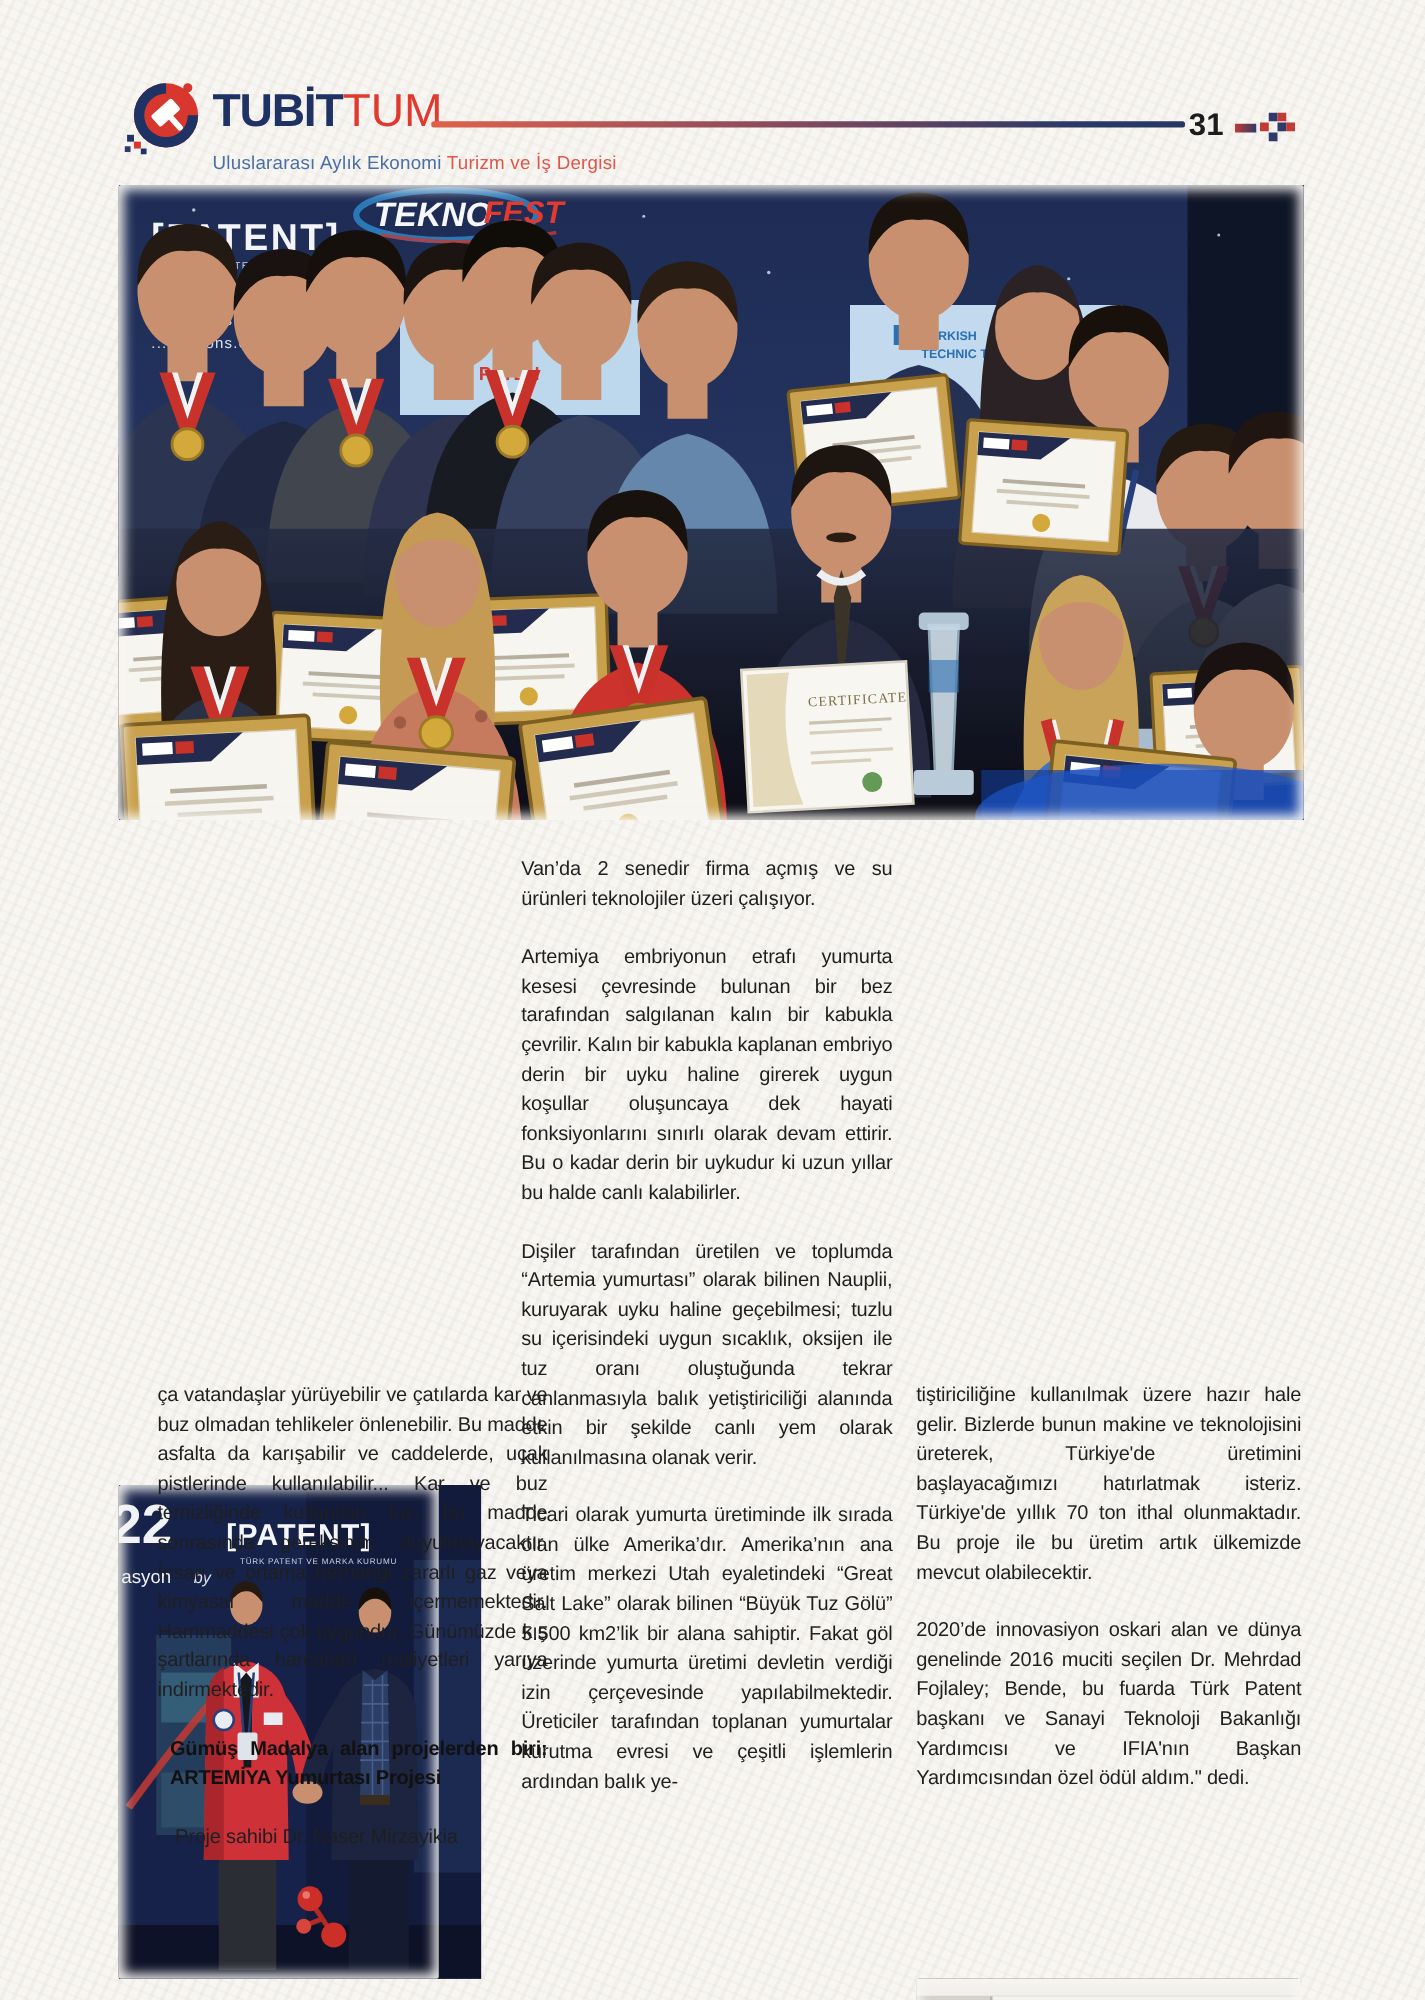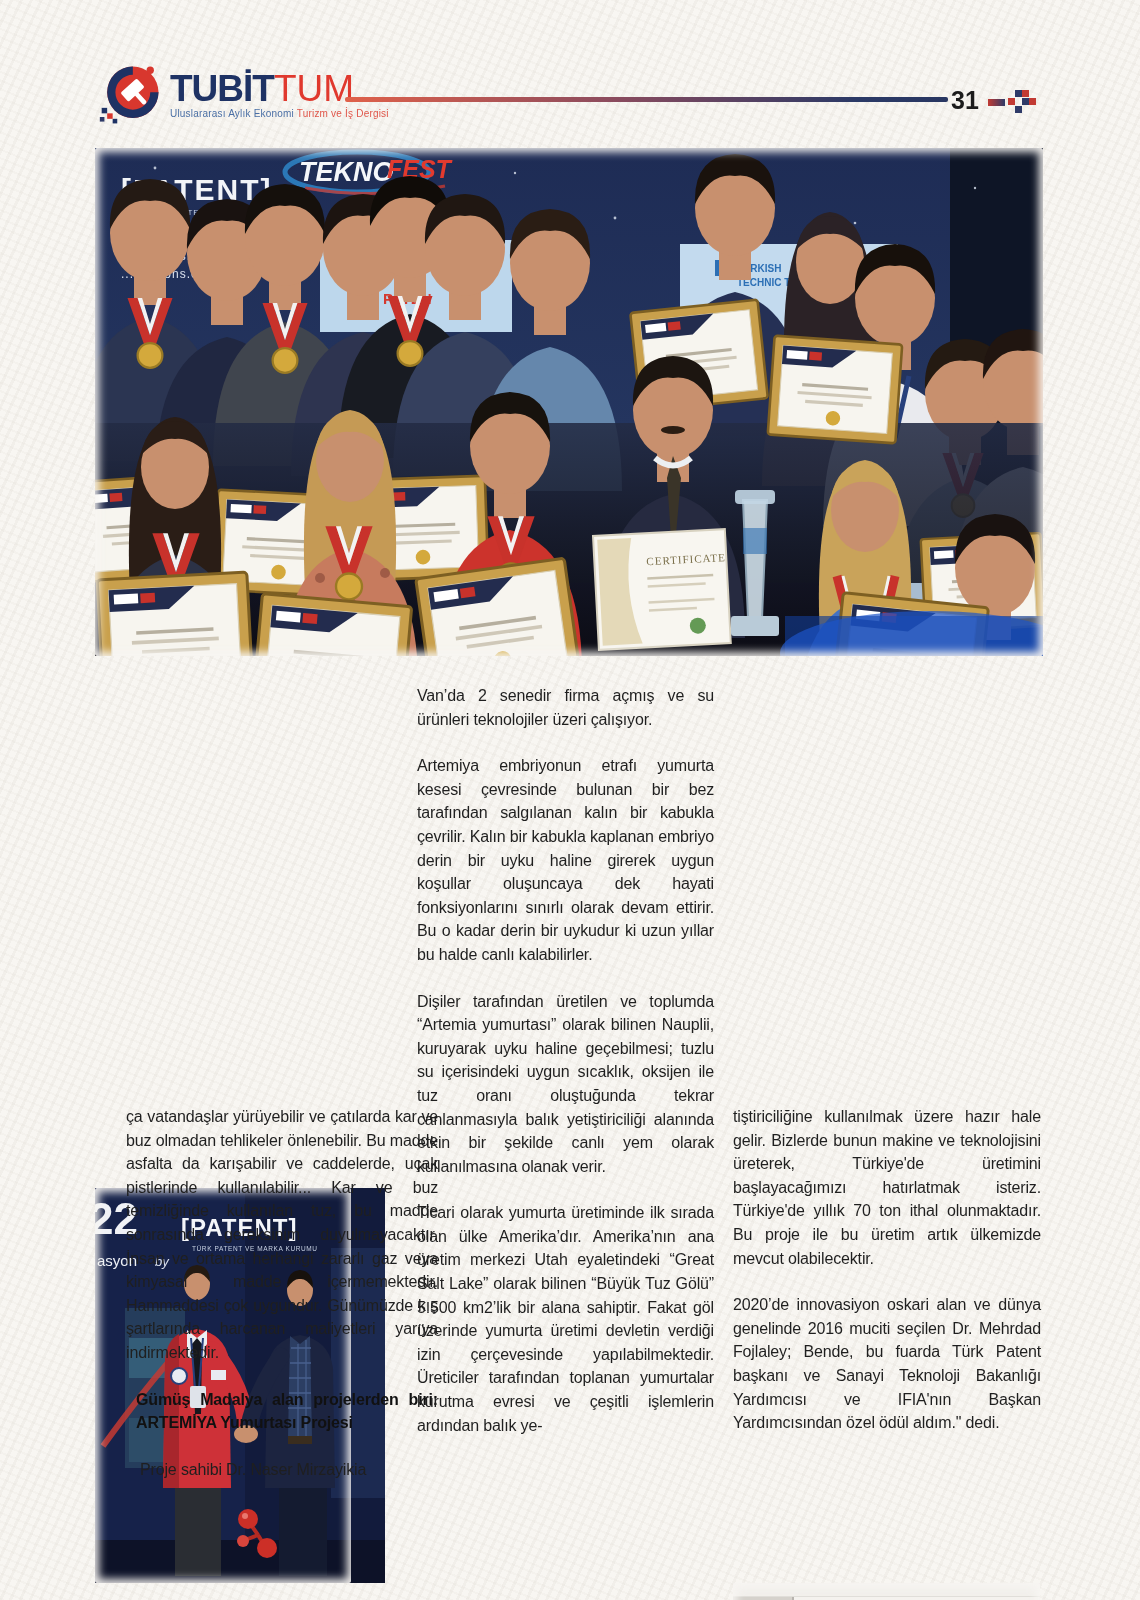--- a/index.html
+++ b/index.html
@@ -9,21 +9,21 @@
     background-image:
       repeating-linear-gradient(115deg, rgba(208,202,192,.16) 0 3px, rgba(255,255,255,0) 3px 9px),
       repeating-linear-gradient(22deg, rgba(214,208,198,.12) 0 2px, rgba(255,255,255,0) 2px 8px);
     font-family:"Liberation Sans", sans-serif;
   }
   .abs{position:absolute;}
   
   .logo-text{line-height:1;white-space:nowrap;}
   .logo-bold{font-size:37px;font-weight:900;color:#1e3264;letter-spacing:-1px;}
   .logo-light{font-size:37px;font-weight:300;color:#e0392e;letter-spacing:0px;margin-top:31px;}
-  .tagline{font-size:10px;margin-top:2px;letter-spacing:.2px;white-space:nowrap;}
+  .tagline{font-size:15px;margin-top:16px;letter-spacing:.2px;white-space:nowrap;}
   .tag-blue{color:#4a6fa5;} .tag-red{color:#e0564a;}
   .rule{height:5px;background:linear-gradient(to right,#e0614a 0%,#8a4b5e 45%,#2a3966 85%,#283661 100%);border-radius:2px;}
   .pageno{font-size:25px;font-weight:700;color:#1c1c1c;}
   
   .photo{position:relative;background:#111;border-radius:2px;}
   .photo svg{display:block;}
   .photo::after{content:"";position:absolute;inset:0;pointer-events:none;
     box-shadow:inset 0 0 9px 4px rgba(248,246,242,.95);border-radius:2px;}
   
   .col{position:absolute;text-align:justify;color:#1f1f1f;

